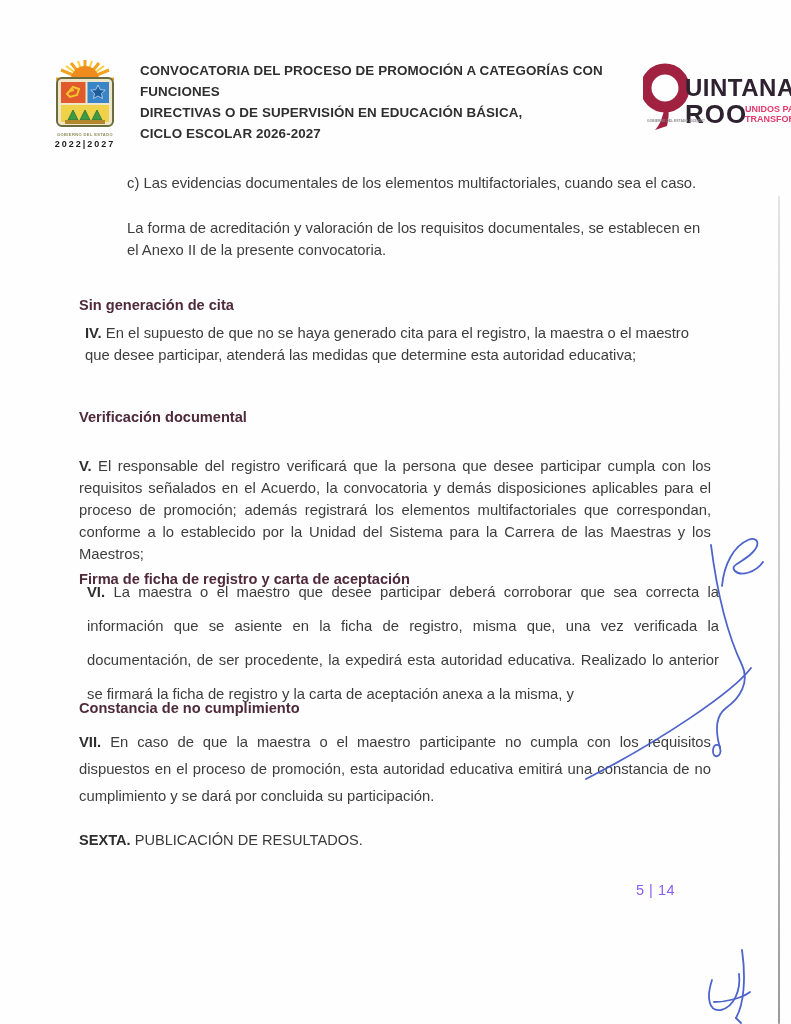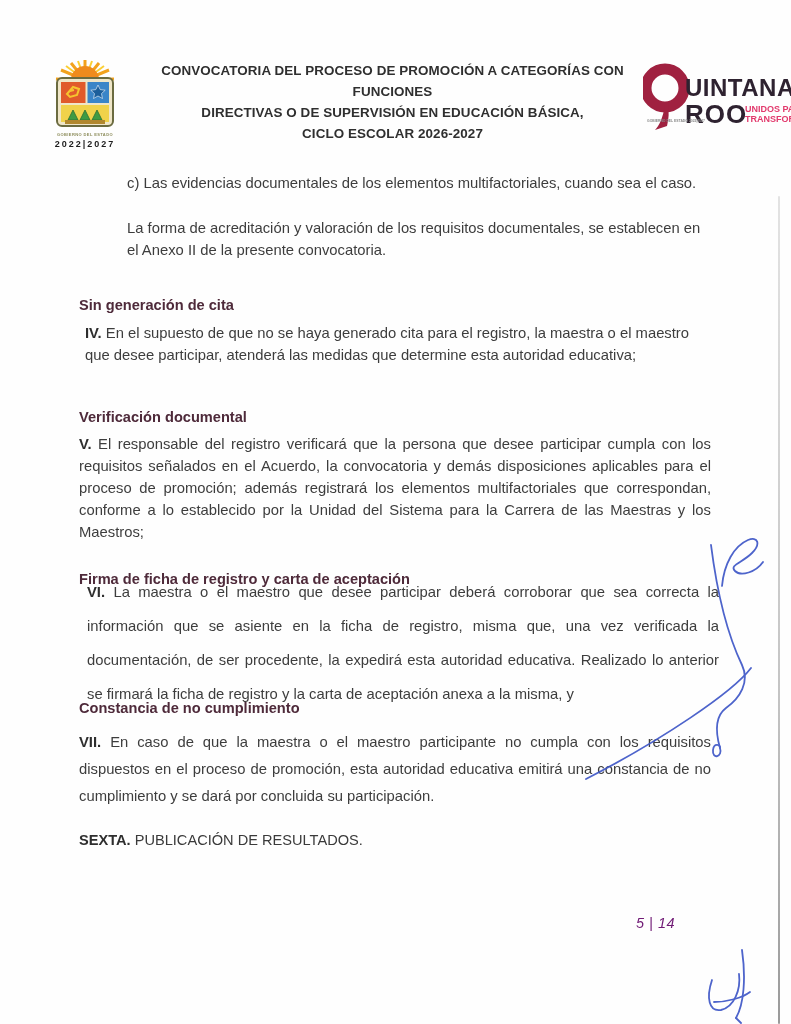--- a/index.html
+++ b/index.html
@@ -10,37 +10,37 @@
     background:#fefefe;
     font-family:"Liberation Sans", sans-serif;
     color:#3d3d3d;
     overflow:hidden;
   }
   
   .coat-logo{position:absolute;left:44px;top:58px;width:82px;height:92px;}
   .qroo-logo{position:absolute;left:643px;top:60px;width:148px;height:85px;}
   .title{
     position:absolute;left:140px;top:60px;width:505px;
-    text-align:center;font-weight:bold;font-size:13.4px;line-height:21px;
+    font-weight:bold;font-size:13.4px;line-height:21px;
     color:#2f2f2f;letter-spacing:.1px;
   }
   
   .blk{position:absolute;font-size:14.8px;line-height:22px;}
   .indent{left:127px;width:585px;}
   .full{left:79px;width:632px;}
   .just{text-align:justify;}
   .heading{
     position:absolute;left:79px;
     font-size:14.6px;font-weight:bold;color:#4e2a3a;margin-top:20px;
   }
   .numlbl{font-weight:bold;color:#2e2e2e;}
   .clause{position:absolute;left:79px;font-size:14.6px;color:#3a3a3a;}
   .pagenum{
-    position:absolute;left:636px;top:915px;width:60px;
-    font-size:14.5px;color:#701a75;letter-spacing:.5px;font-style:italic;
+    position:absolute;left:636px;top:882px;width:60px;
+    font-size:14.5px;color:#8b5cf6;letter-spacing:.5px;
   }
   
   .edge-line{
     position:absolute;left:778px;top:196px;bottom:0;width:2px;
     background:linear-gradient(to bottom,#e3e3e3,#c4c4c4 60%,#9a9a9a);
     border-radius:1px;
   }
   .ink{position:absolute;left:0;top:0;pointer-events:none;}
   
   .coat-cap1{font-size:4px;letter-spacing:.4px;fill:#8c8c5a;font-weight:bold;}
@@ -114,21 +114,21 @@
   <div class="blk indent" style="top:172px;">c) Las evidencias documentales de los elementos multifactoriales, cuando sea el caso.</div>
 
   <div class="heading" style="top:277px;">Sin generación de cita</div>
 
   <div class="blk" style="top:322px;left:85px;width:622px;">
     <span class="numlbl">IV.</span><span> En el supuesto de que no se haya generado cita para el registro, la maestra o el maestro que desee participar, atenderá las medidas que determine esta autoridad educativa;</span>
   </div>
 
   <div class="heading" style="top:389px;">Verificación documental</div>
 
-  <div class="blk full just" style="top:433px;">
+  <div class="blk full just" style="top:455px;">
     <span class="numlbl">V.</span><span> El responsable del registro verificará que la persona que desee participar cumpla con los requisitos señalados en el Acuerdo, la convocatoria y demás disposiciones aplicables para el proceso de promoción; además registrará los elementos multifactoriales que correspondan, conforme a lo establecido por la Unidad del Sistema para la Carrera de las Maestras y los Maestros;</span>
   </div>
 
   <div class="heading" style="top:551px;">Firma de ficha de registro y carta de aceptación</div>
 
   <div class="blk full just" style="top:575px;line-height:34px;margin-left:8px;">
     <span class="numlbl">VI.</span><span> La maestra o el maestro que desee participar deberá corroborar que sea correcta la información que se asiente en la ficha de registro, misma que, una vez verificada la documentación, de ser procedente, la expedirá esta autoridad educativa. Realizado lo anterior se firmará la ficha de registro y la carta de aceptación anexa a la misma, y</span>
   </div>
 
   <div class="heading" style="top:680px;">Constancia de no cumplimiento</div>

